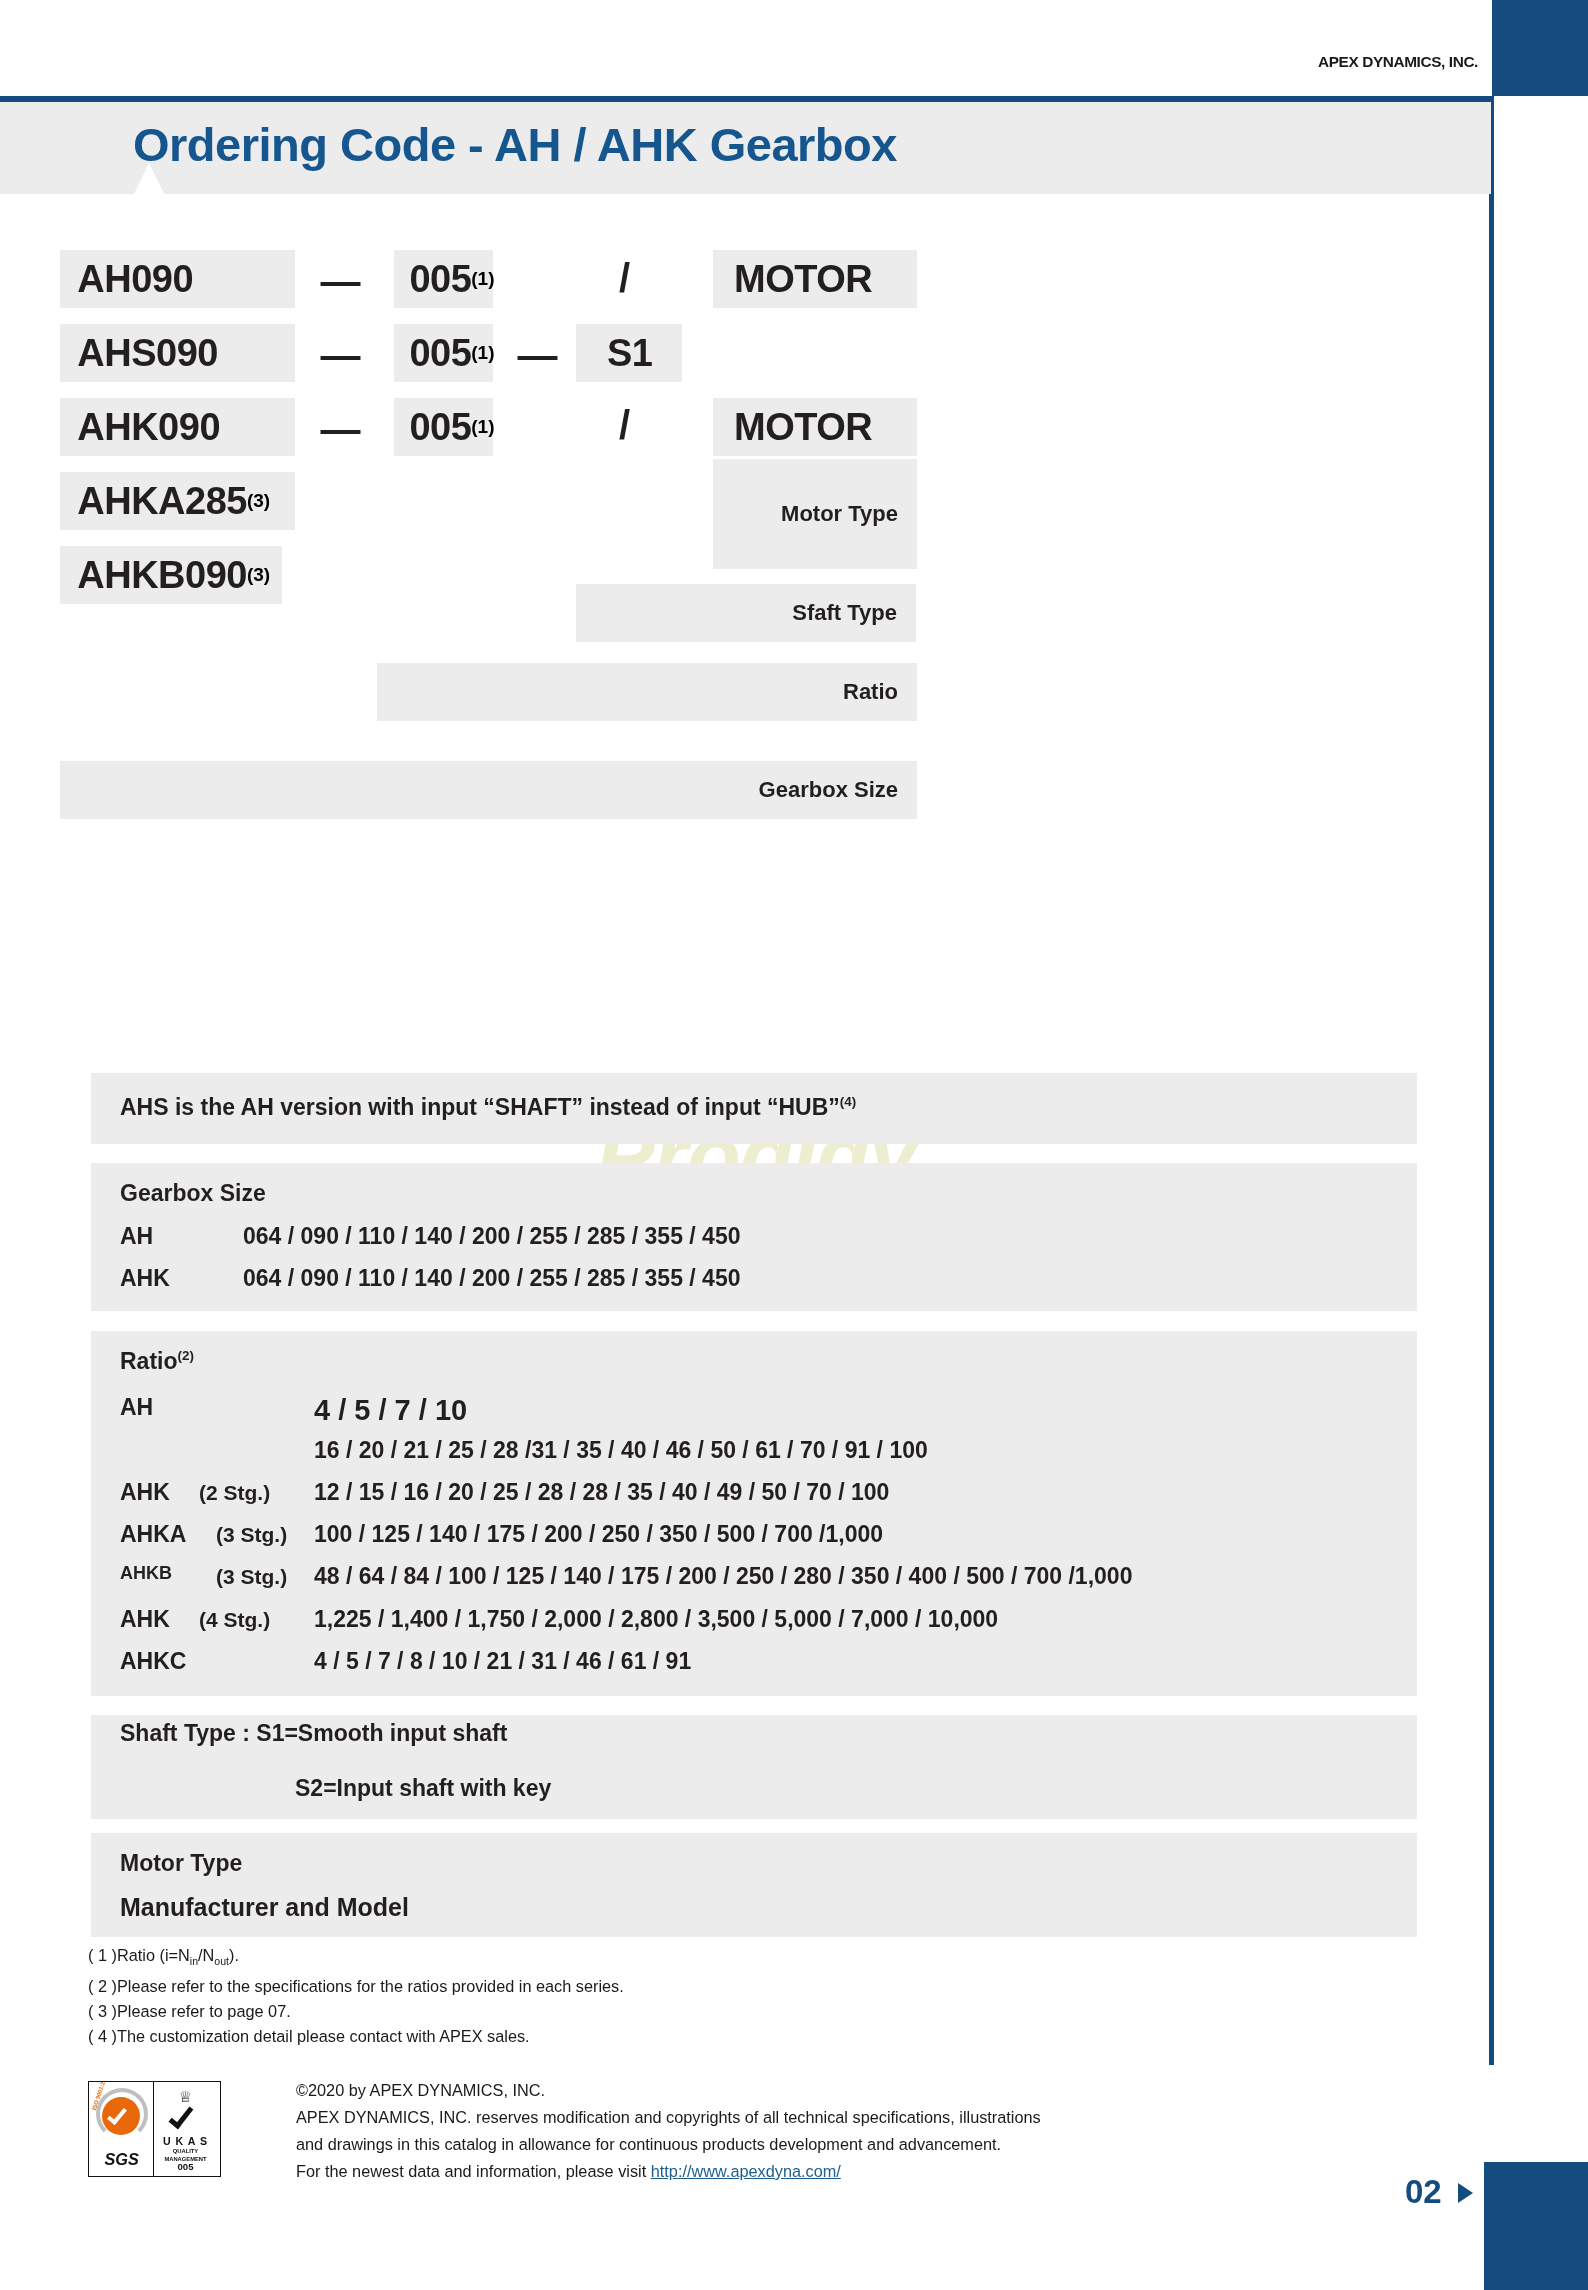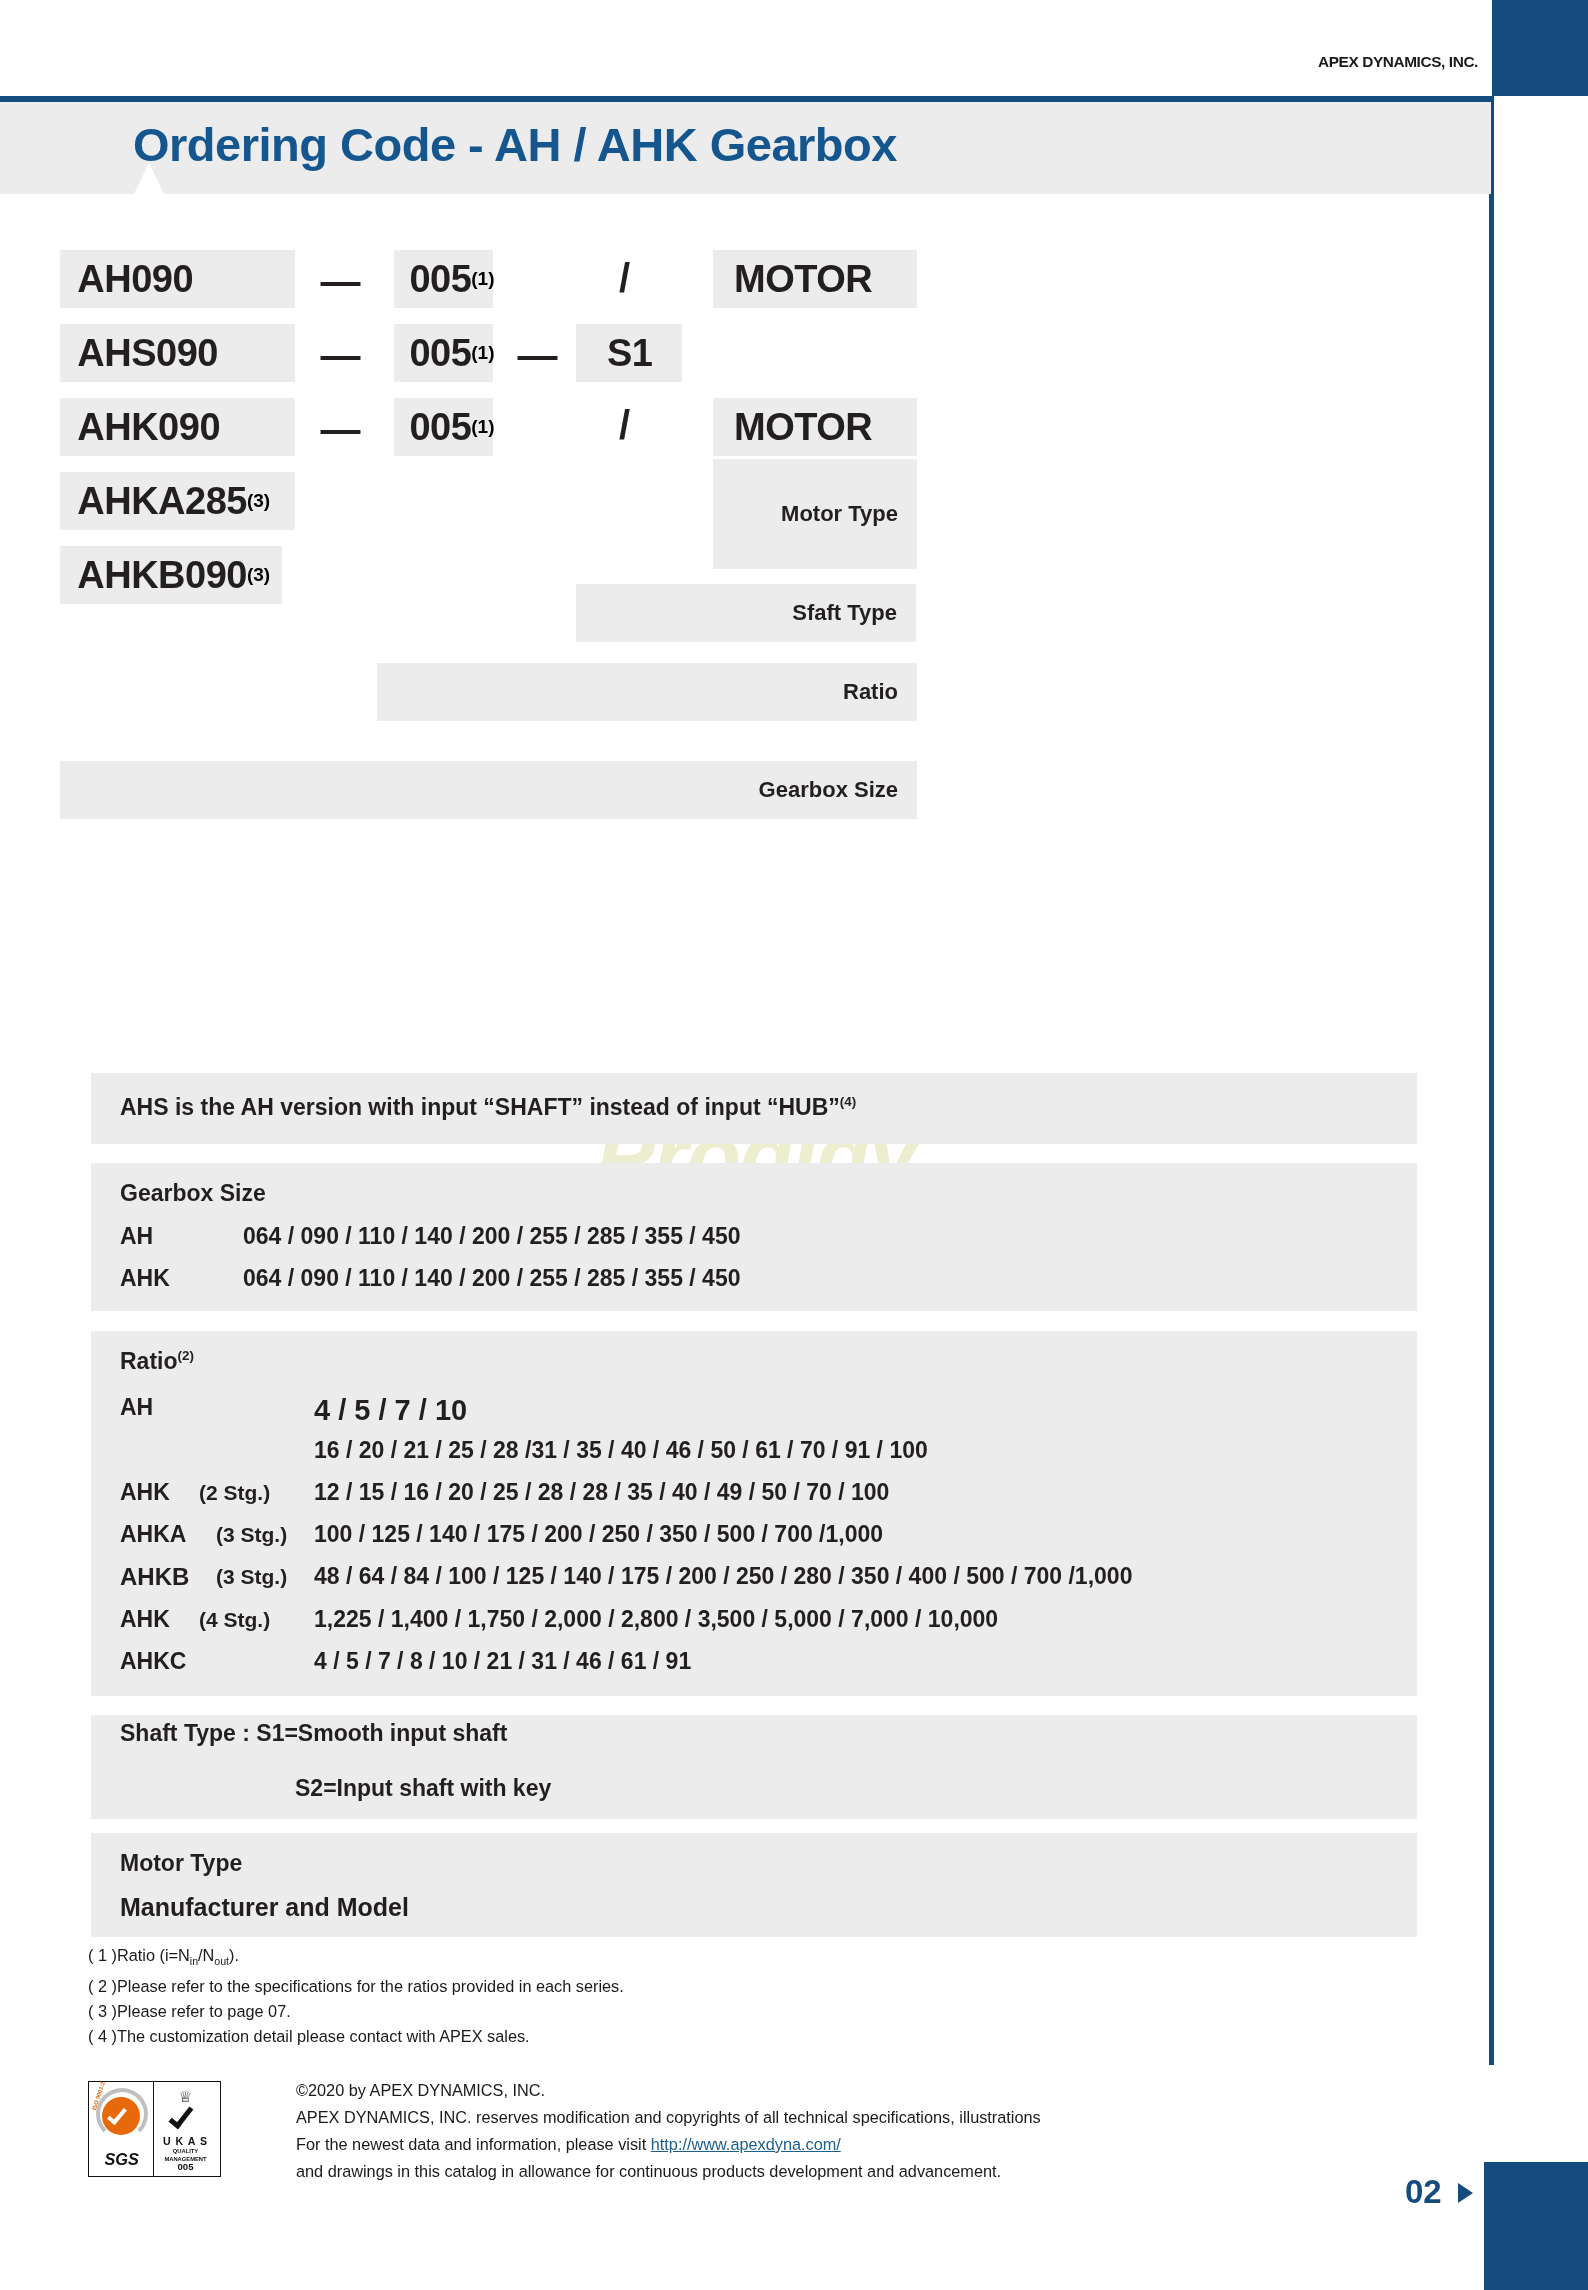--- a/index.html
+++ b/index.html
@@ -347,21 +347,21 @@
     <div class="line" style="position:absolute; left:223px; top:106px; font-size:23px;">16 / 20 / 21 / 25 / 28 /31 / 35 / 40 / 46 / 50 / 61 / 70 / 91 / 100</div>
 
     <div class="line" style="position:absolute; left:29px; top:148px; font-size:23px;">AHK</div>
     <div class="line" style="position:absolute; left:108px; top:150px; font-size:21px;">(2 Stg.)</div>
     <div class="line" style="position:absolute; left:223px; top:148px; font-size:23px;">12 / 15 / 16 / 20 / 25 / 28 / 28 / 35 / 40 / 49 / 50 / 70 / 100</div>
 
     <div class="line" style="position:absolute; left:29px; top:190px; font-size:23px;">AHKA</div>
     <div class="line" style="position:absolute; left:125px; top:192px; font-size:21px;">(3 Stg.)</div>
     <div class="line" style="position:absolute; left:223px; top:190px; font-size:23px;">100 / 125 / 140 / 175 / 200 / 250 / 350 / 500 / 700 /1,000</div>
 
-    <div class="line" style="position:absolute; left:29px; top:232px; font-size:24px;">AHKB</div>
+    <div class="line" style="position:absolute; left:29px; top:232px; font-size:18px;">AHKB</div>
     <div class="line" style="position:absolute; left:125px; top:234px; font-size:21px;">(3 Stg.)</div>
     <div class="line" style="position:absolute; left:223px; top:232px; font-size:23px;">48 / 64 / 84 / 100 / 125 / 140 / 175 / 200 / 250 / 280 / 350 / 400 / 500 / 700 /1,000</div>
 
     <div class="line" style="position:absolute; left:29px; top:275px; font-size:23px;">AHK</div>
     <div class="line" style="position:absolute; left:108px; top:277px; font-size:21px;">(4 Stg.)</div>
     <div class="line" style="position:absolute; left:223px; top:275px; font-size:23px;">1,225 / 1,400 / 1,750 / 2,000 / 2,800 / 3,500 / 5,000 / 7,000 / 10,000</div>
 
     <div class="line" style="position:absolute; left:29px; top:317px; font-size:23px;">AHKC</div>
     <div class="line" style="position:absolute; left:223px; top:317px; font-size:23px;">4 / 5 / 7 / 8 / 10 / 21 / 31 / 46 / 61 / 91</div>
   </div>
@@ -407,24 +407,24 @@
         <div>QUALITY</div>
         <div>MANAGEMENT</div>
       </div>
       <div class="ukas-num">005</div>
     </div>
   </div>
 
   <div class="copy">
     <div class="cline">©2020 by APEX DYNAMICS, INC.</div>
     <div class="cline">APEX DYNAMICS, INC. reserves modification and copyrights of all technical specifications, illustrations</div>
+    <div class="cline">and drawings in this catalog in allowance for continuous products development and advancement.</div>
     <div class="cline">
       <span>For the newest data and information, please visit </span><a href="#">http://www.apexdyna.com/</a>
     </div>
-    <div class="cline">and drawings in this catalog in allowance for continuous products development and advancement.</div>
   </div>
 
   <div class="pagenum">02</div>
   <div class="page-arrow"></div>
   <div class="bottom-block"></div>
 
 </div>
 
 
 </body></html>

